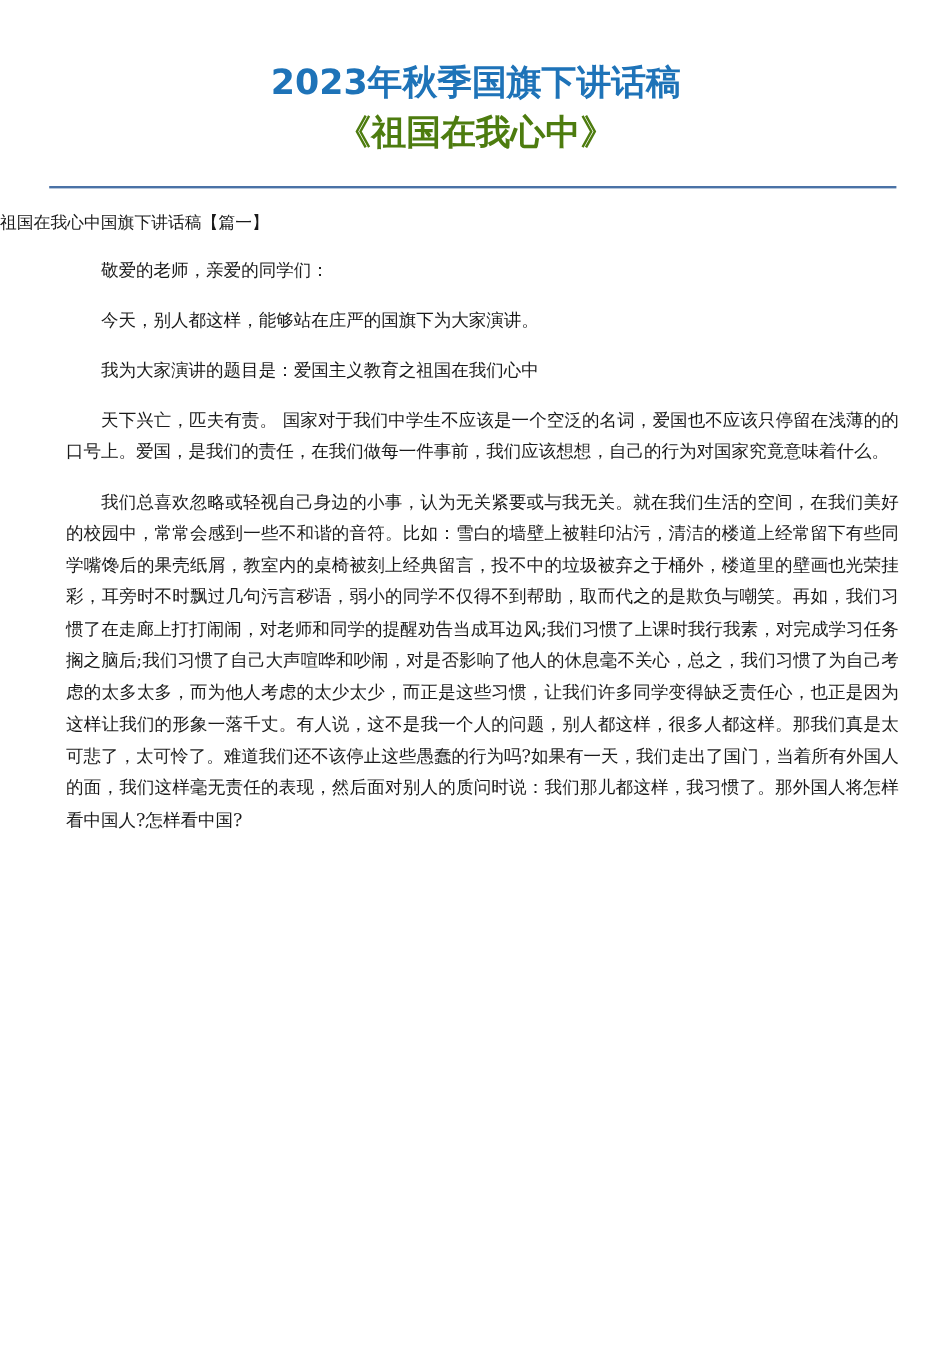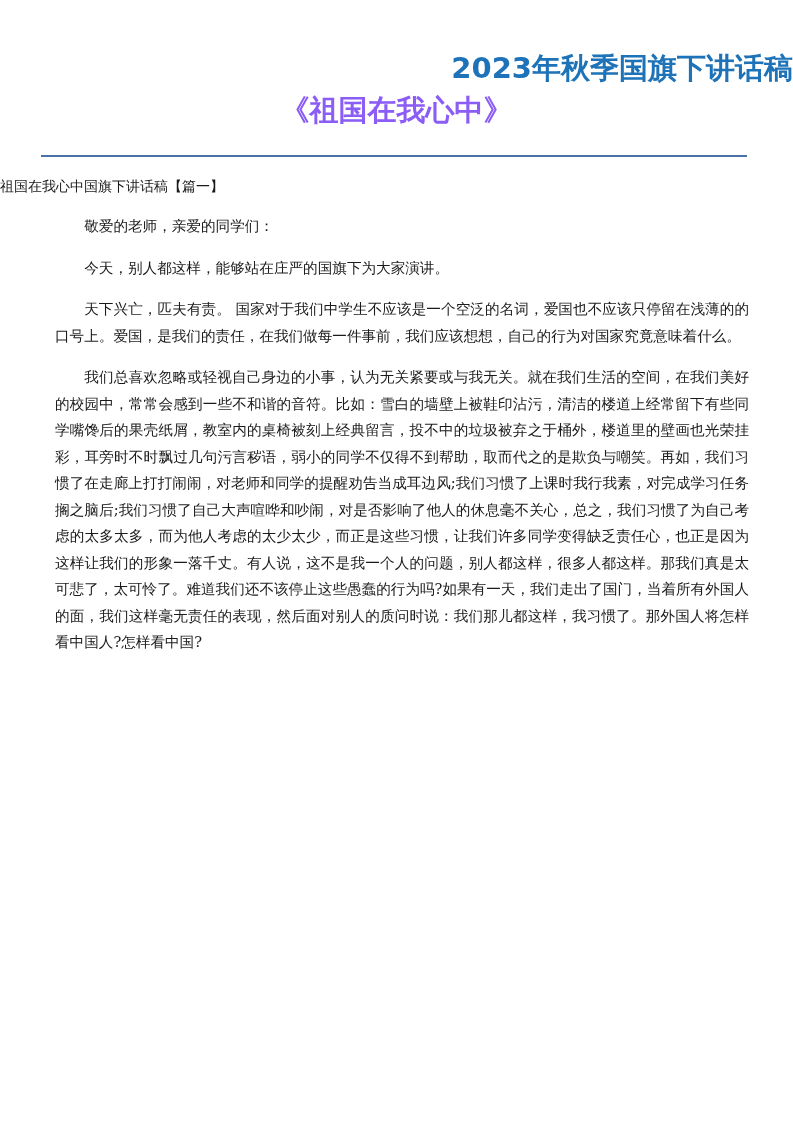--- a/index.html
+++ b/index.html
@@ -1,39 +1,40 @@
 <!DOCTYPE html>
 <html><head>
 <meta charset="utf-8">
 <style>
   html, body { margin: 0; padding: 0; background: #ffffff; }
   body { width: 793px; height: 1122px; position: relative; overflow: hidden;
          font-family: "DejaVu Serif", "Liberation Serif", serif; color: #1a1a1a; }
-  .title1 { position: absolute; top: 50px; left: 0; width: 793px; text-align: right;
+  .title1 { position: absolute; top: 50px; left: 0; width: 793px; text-align: center;
             font-family: "DejaVu Sans", "Liberation Sans", sans-serif; font-weight: bold;
             font-size: 29px; line-height: 36px; letter-spacing: 0px; }
   .title2 { position: absolute; top: 92px; left: 0; width: 793px; text-align: center;
             font-family: "DejaVu Sans", "Liberation Sans", sans-serif; font-weight: bold;
             font-size: 29px; line-height: 36px; }
   .rule { position: absolute; top: 155px; left: 41px; width: 706px; height: 2px; }
   .subtitle { position: absolute; top: 175px; left: 0; width: 793px; 
               font-size: 14px; line-height: 22px; }
   .content { position: absolute; top: 213px; left: 55px; width: 694px; font-size: 14.6px;
              line-height: 26.5px; text-align: justify; }
   .content p { margin: 0 0 15px 0; }
   .content p.indent { text-indent: 2em; }
   .content p.noind { text-indent: 2em; }
 </style>
 </head>
 <body>
 
 <div class="title1" style="color:#1e73b8;">2023年秋季国旗下讲话稿</div>
-<div class="title2" style="color:#8b5cf6;">《祖国在我心中》</div>
+<div class="title2" style="color:#4d7c0f;">《祖国在我心中》</div>
 <div class="rule" style="background:#4a72a6;"></div>
 
 <div class="subtitle">祖国在我心中国旗下讲话稿【篇一】</div>
 
 <div class="content">
   <p class="indent">敬爱的老师，亲爱的同学们：</p>
   <p class="indent">今天，别人都这样，能够站在庄严的国旗下为大家演讲。</p>
+  <p class="indent">我为大家演讲的题目是：爱国主义教育之祖国在我们心中</p>
   <p class="noind">天下兴亡，匹夫有责。 国家对于我们中学生不应该是一个空泛的名词，爱国也不应该只停留在浅薄的的口号上。爱国，是我们的责任，在我们做每一件事前，我们应该想想，自己的行为对国家究竟意味着什么。</p>
   <p class="noind">我们总喜欢忽略或轻视自己身边的小事，认为无关紧要或与我无关。就在我们生活的空间，在我们美好的校园中，常常会感到一些不和谐的音符。比如：雪白的墙壁上被鞋印沾污，清洁的楼道上经常留下有些同学嘴馋后的果壳纸屑，教室内的桌椅被刻上经典留言，投不中的垃圾被弃之于桶外，楼道里的壁画也光荣挂彩，耳旁时不时飘过几句污言秽语，弱小的同学不仅得不到帮助，取而代之的是欺负与嘲笑。再如，我们习惯了在走廊上打打闹闹，对老师和同学的提醒劝告当成耳边风;我们习惯了上课时我行我素，对完成学习任务搁之脑后;我们习惯了自己大声喧哗和吵闹，对是否影响了他人的休息毫不关心，总之，我们习惯了为自己考虑的太多太多，而为他人考虑的太少太少，而正是这些习惯，让我们许多同学变得缺乏责任心，也正是因为这样让我们的形象一落千丈。有人说，这不是我一个人的问题，别人都这样，很多人都这样。那我们真是太可悲了，太可怜了。难道我们还不该停止这些愚蠢的行为吗?如果有一天，我们走出了国门，当着所有外国人的面，我们这样毫无责任的表现，然后面对别人的质问时说：我们那儿都这样，我习惯了。那外国人将怎样看中国人?怎样看中国?</p>
 </div>
 
 </body></html>

